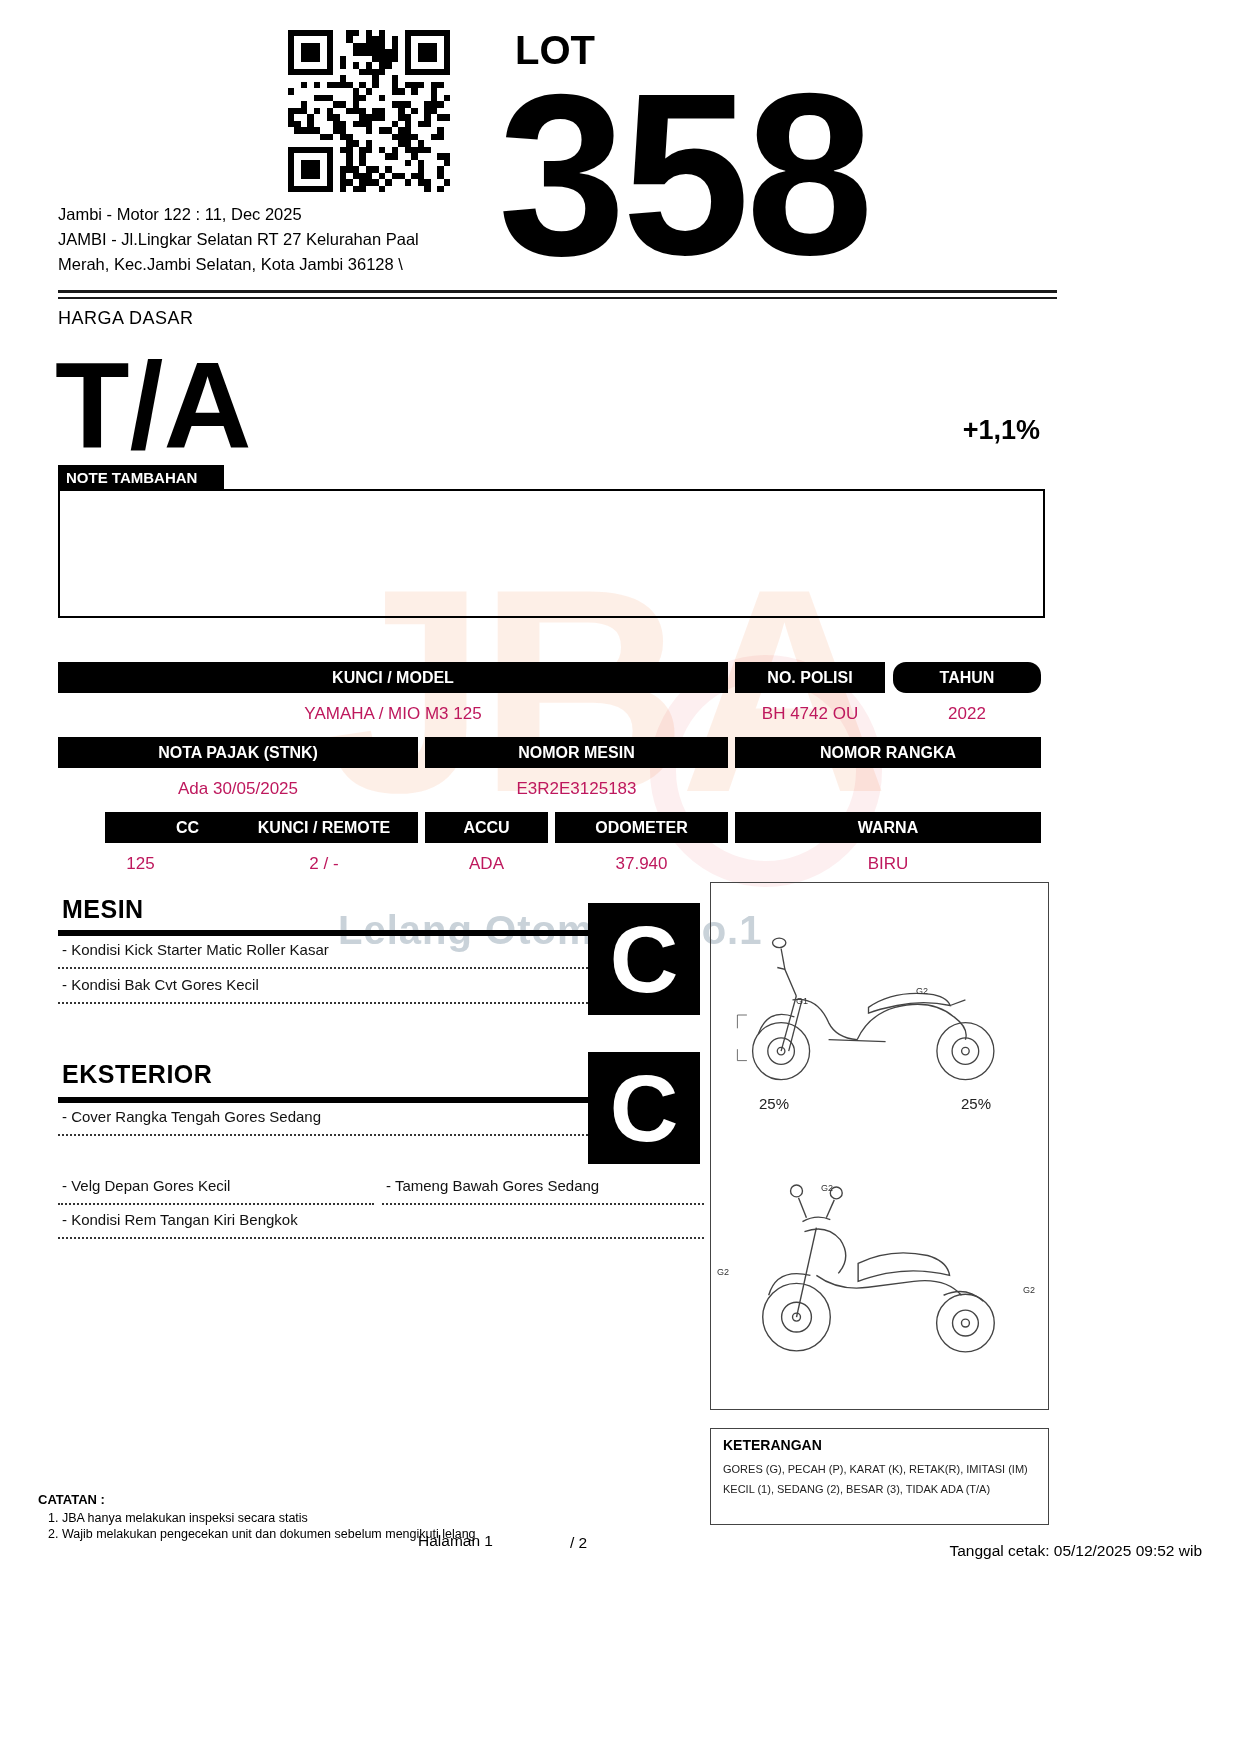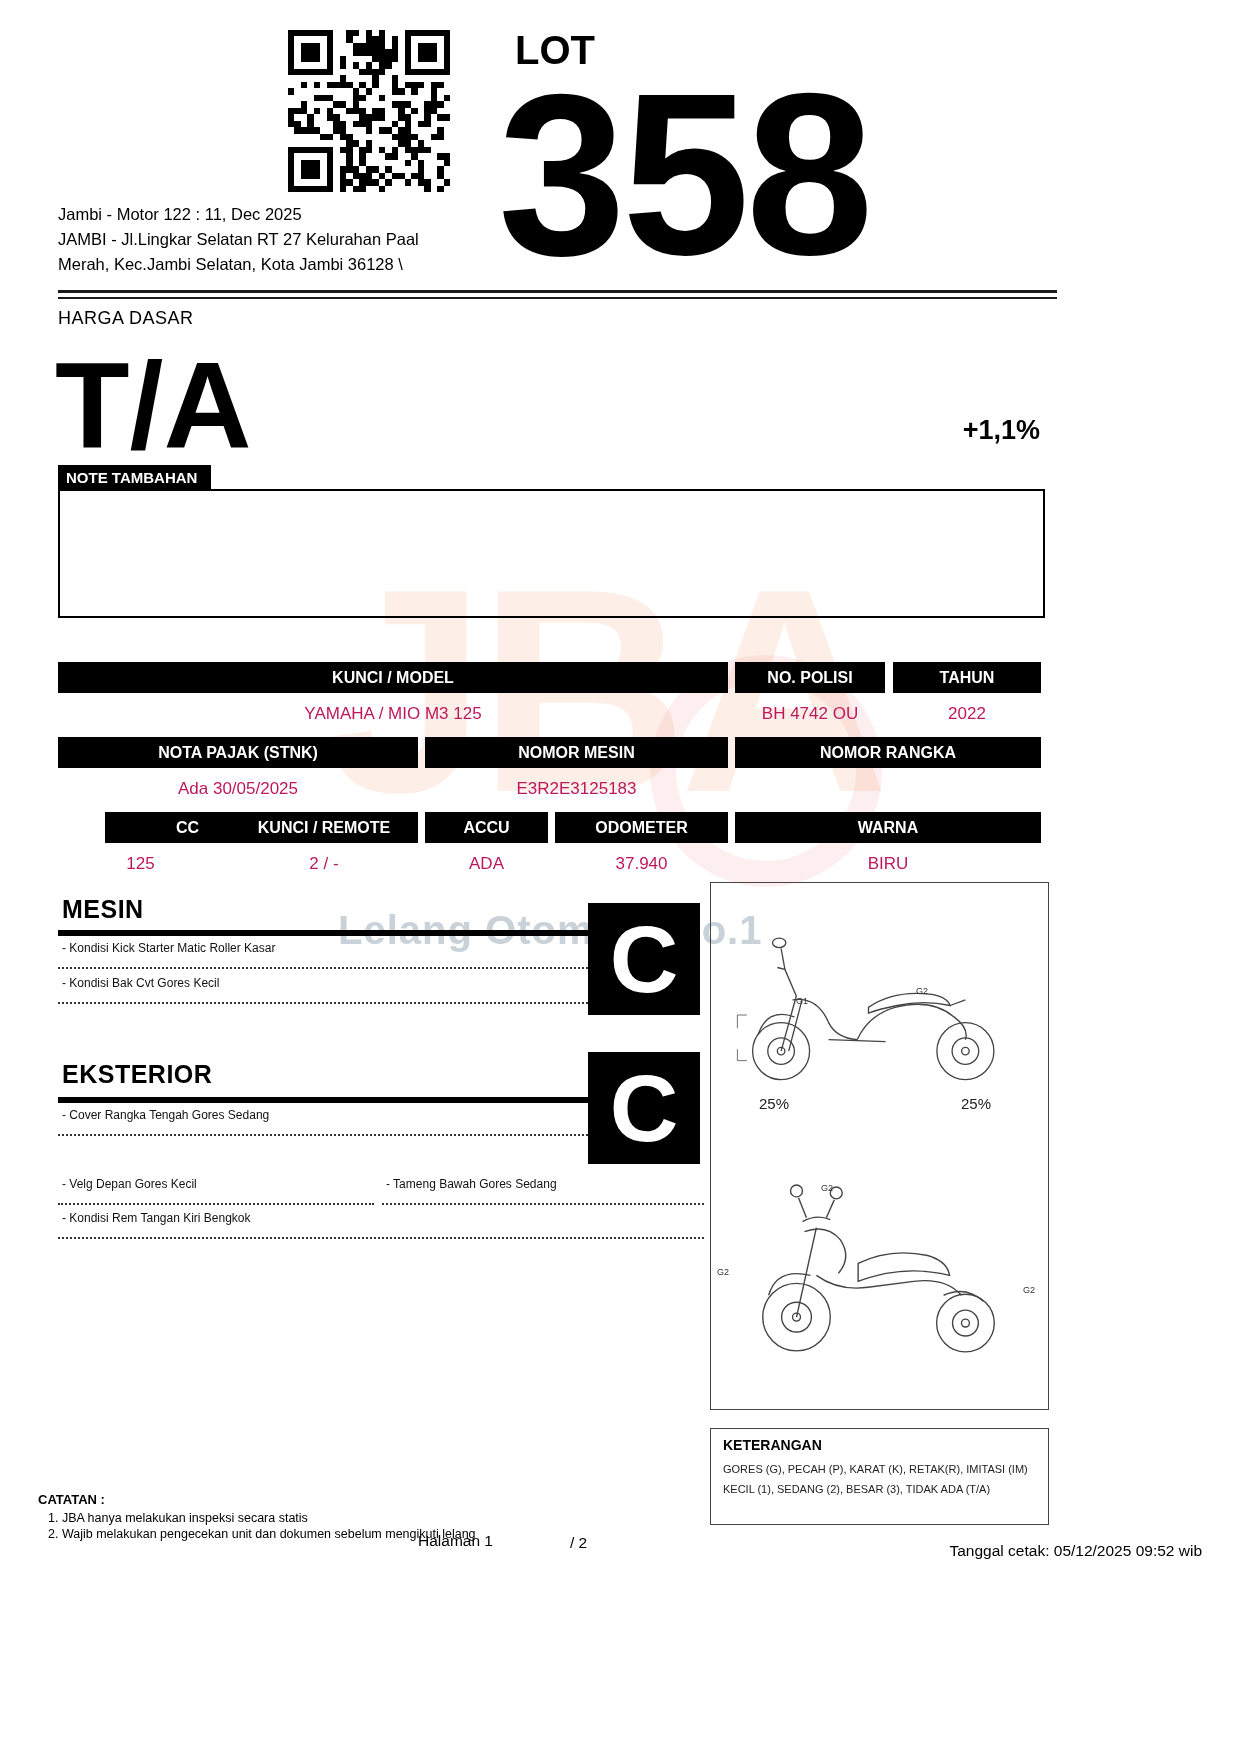--- a/index.html
+++ b/index.html
@@ -11,30 +11,30 @@
   .wm-ring{width:180px;height:180px;border:26px solid #e63946;border-radius:50%;opacity:0.08;}
   .wm-tag{font-size:40px;font-weight:bold;color:#c9d2d9;letter-spacing:1px;}
   
   .lot-label{font-size:40px;font-weight:bold;line-height:1;}
   .lot-number{font-size:230px;font-weight:bold;line-height:1;letter-spacing:-4px;}
   .addr{font-size:16.5px;line-height:25px;}
   .rule-double{border-top:3px solid #1a1a1a;border-bottom:2px solid #1a1a1a;height:4px;}
   .harga-label{font-size:18px;letter-spacing:0.5px;}
   .harga-value{font-size:122px;font-weight:bold;line-height:1;}
   .increment{font-size:27px;font-weight:bold;}
-  .note-label{background:#000;color:#fff;font-weight:bold;font-size:15px;padding:4px 14px 4px 8px;}
+  .note-label{background:#000;color:#fff;font-weight:bold;font-size:15px;padding:4px 27px 4px 8px;}
   .note-box{border:2px solid #000;background:transparent;}
   
   .hdr-cell{background:#000;color:#fff;font-weight:bold;font-size:16px;
             display:flex;align-items:center;justify-content:center;white-space:nowrap;}
   .val-cell{font-size:17px;color:#be185d;display:flex;align-items:center;justify-content:center;white-space:nowrap;}
   
   .sec-title{font-size:25px;font-weight:bold;letter-spacing:0.5px;}
   .sec-rule{background:#000;height:6px;}
-  .cond-item{font-size:12px;color:#111;height:26px;border-bottom:2px dotted #333;padding-left:4px;white-space:nowrap;}
+  .cond-item{font-size:15px;color:#111;height:26px;border-bottom:2px dotted #333;padding-left:4px;white-space:nowrap;}
   .grade-box{background:#000;color:#fff;font-weight:bold;font-size:95px;
              display:flex;align-items:center;justify-content:center;}
   
   .diagram-box{border:1.5px solid #444;}
   .tread{font-size:15px;color:#222;}
   .g-label{font-size:9px;color:#333;}
   .ket-box{border:1.5px solid #444;}
   .ket-title{font-size:14px;font-weight:bold;}
   .ket-line{font-size:11px;color:#222;line-height:17px;}
   
@@ -366,21 +366,21 @@
 
   <div class="abs harga-label" style="left:58px;top:308px;">HARGA DASAR</div>
   <div class="abs harga-value" style="left:55px;top:345px;">T/A</div>
   <div class="abs increment" style="left:940px;top:415px;width:100px;text-align:right;">+1,1%</div>
 
   <div class="abs note-label" style="left:58px;top:465px;">NOTE TAMBAHAN</div>
   <div class="abs note-box" style="left:58px;top:489px;width:983px;height:125px;"></div>
 
   <div class="abs hdr-cell" style="left:58px;top:662px;width:670px;height:31px;">KUNCI / MODEL</div>
   <div class="abs hdr-cell" style="left:735px;top:662px;width:150px;height:31px;">NO. POLISI</div>
-  <div class="abs hdr-cell" style="left:893px;top:662px;width:148px;height:31px;">TAHUN</div>
+  <div class="abs hdr-cell" style="left:893px;top:662px;width:148px;height:31px;border-radius:13px;">TAHUN</div>
   <div class="abs val-cell" style="left:58px;top:695px;width:670px;height:38px;">YAMAHA / MIO M3 125</div>
   <div class="abs val-cell" style="left:735px;top:695px;width:150px;height:38px;">BH 4742 OU</div>
   <div class="abs val-cell" style="left:893px;top:695px;width:148px;height:38px;">2022</div>
 
   <div class="abs hdr-cell" style="left:58px;top:737px;width:360px;height:31px;">NOTA PAJAK (STNK)</div>
   <div class="abs hdr-cell" style="left:425px;top:737px;width:303px;height:31px;">NOMOR MESIN</div>
   <div class="abs hdr-cell" style="left:735px;top:737px;width:306px;height:31px;">NOMOR RANGKA</div>
   <div class="abs val-cell" style="left:58px;top:770px;width:360px;height:38px;">Ada 30/05/2025</div>
   <div class="abs val-cell" style="left:425px;top:770px;width:303px;height:38px;">E3R2E3125183</div>
 

